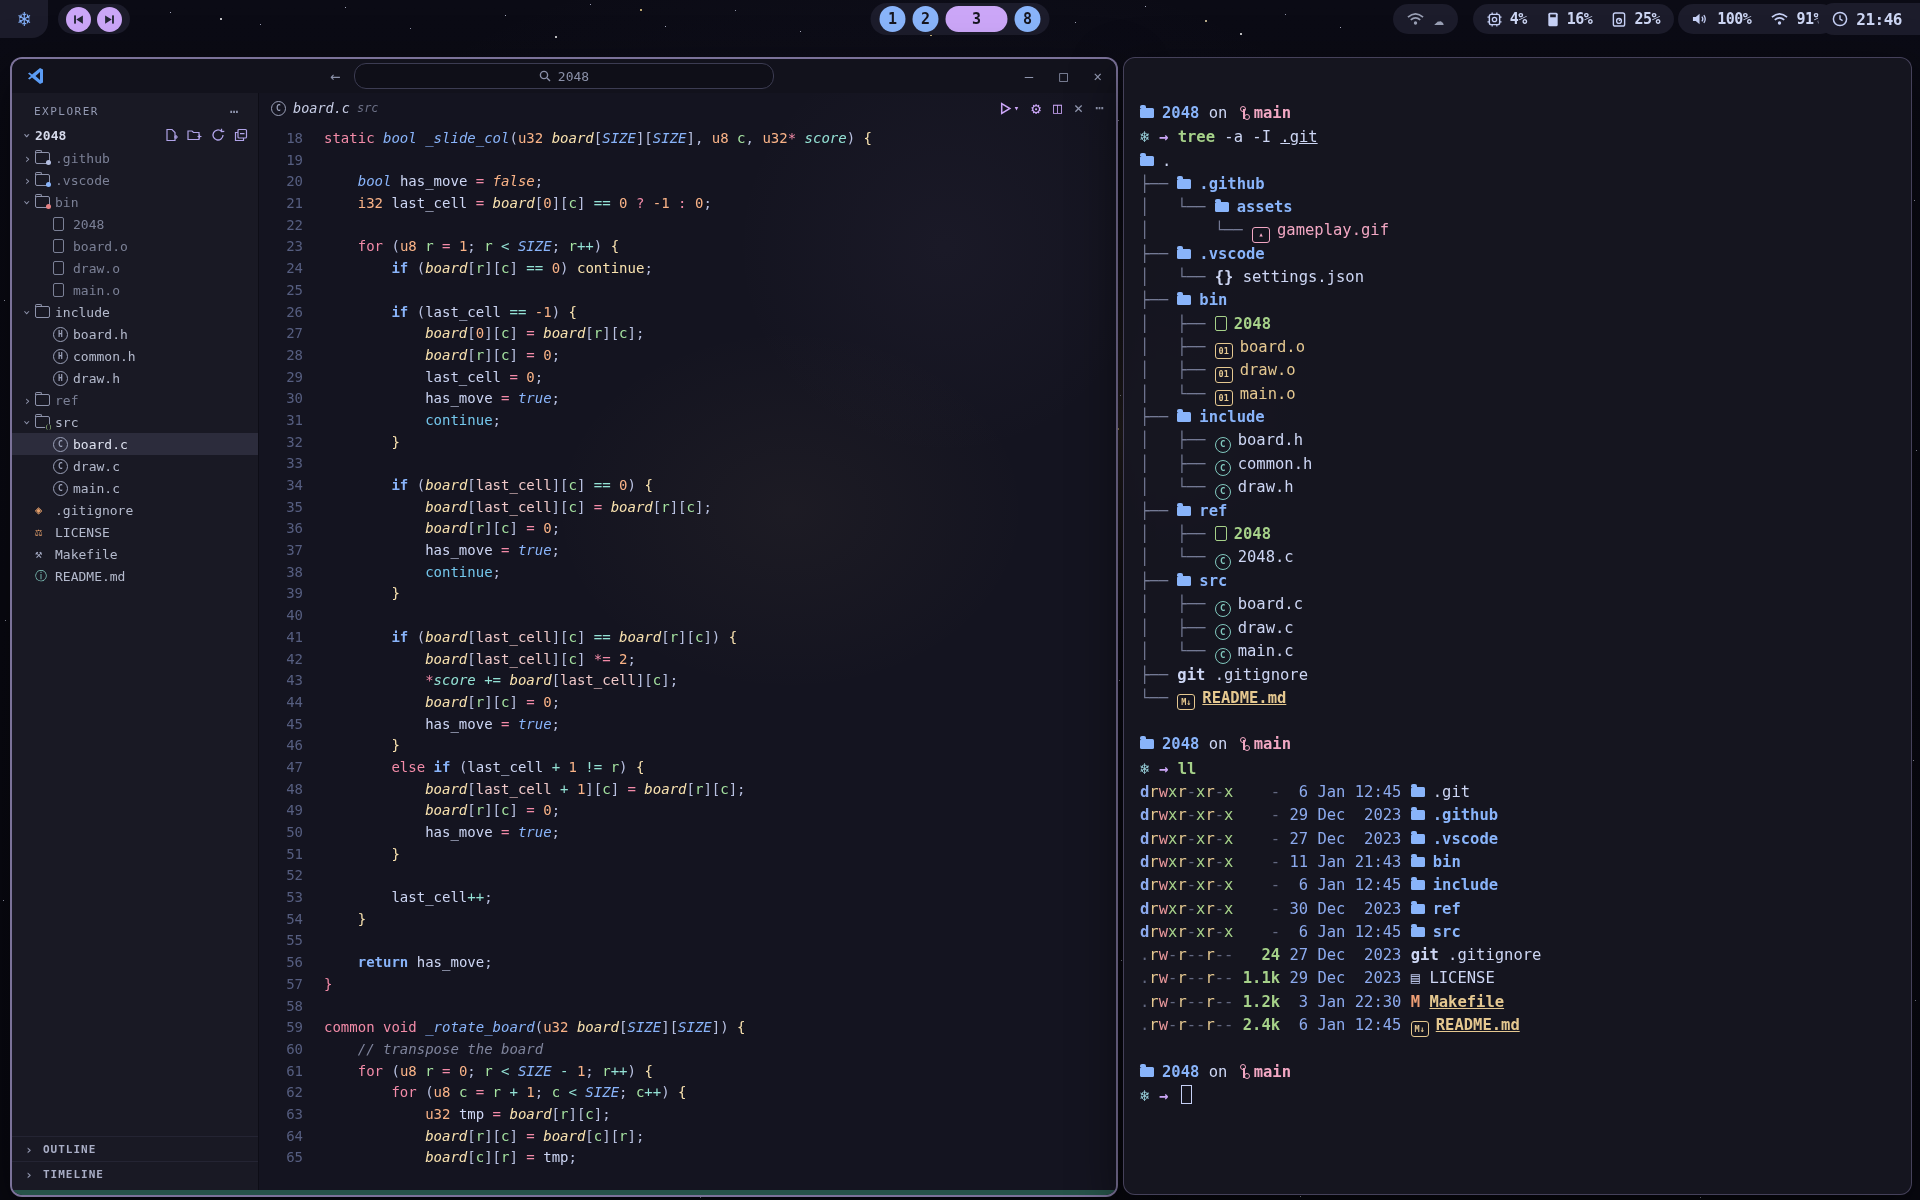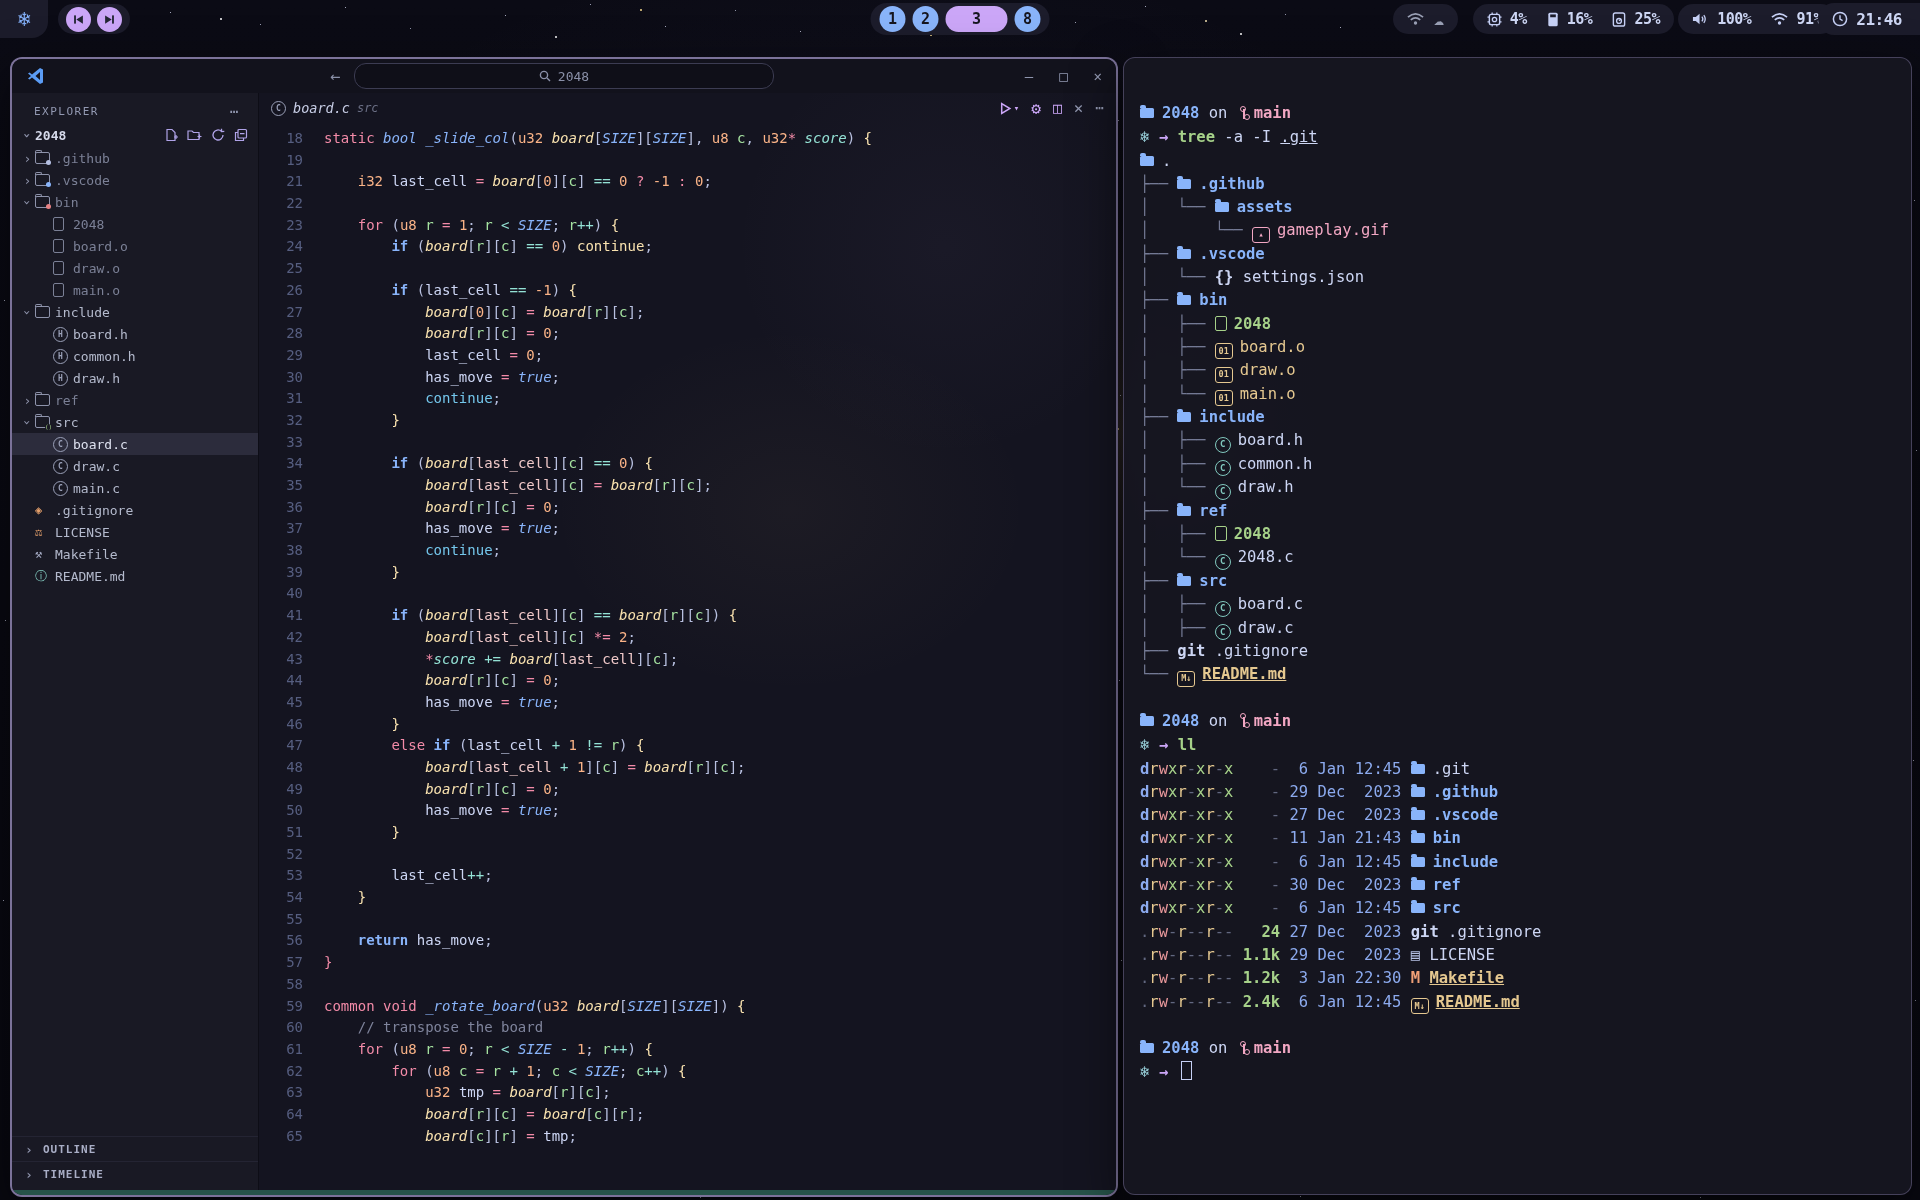--- a/index.html
+++ b/index.html
@@ -114,21 +114,21 @@
   .code{padding-top:5px;}
   .cl{display:flex;height:21.7px;line-height:21.7px;font-size:14px;}
   .ln{width:44px;text-align:right;margin-right:21px;color:#565e80;flex-shrink:0;}
   .ct{white-space:pre;}
   
   .tok-k{color:#f38ba8}.tok-b{color:#89b4fa;font-weight:600}.tok-t{color:#fab387}
   .tok-ti{color:#89b4fa;font-style:italic}.tok-fn{color:#89b4fa;font-style:italic}
   .tok-pb{color:#f9e2af;font-style:italic}.tok-g{color:#a6e3a1}
   .tok-tl{color:#94e2d5;font-style:italic}.tok-v{color:#cdd6f4}.tok-vr{color:#f0c9c9}
   .tok-n{color:#fab387}.tok-oR{color:#f38ba8}.tok-oT{color:#94e2d5}.tok-y{color:#f9e2af}
-  .tok-cy{color:#74c7ec}.tok-p{color:#b8c0e0}.tok-c{color:#7f849c;}
+  .tok-cy{color:#74c7ec}.tok-p{color:#b8c0e0}.tok-c{color:#7f849c;font-style:italic}
   .tok-sz{color:#89b4fa;font-style:italic}.tok-fi{color:#fab387;font-style:italic}
   .tok-tr{color:#89b4fa;font-style:italic}.tok-pk{color:#f38ba8}
   
   .termpad{padding:44px 16px 0 16px;}
   .t-line{white-space:pre;min-height:23.3px;line-height:23.3px;font-size:15.5px;}
   .tk-tg{color:#737994}.tk-fb{color:#89b4fa;font-weight:bold}.tk-fg{color:#cdd6f4}
   .tk-fgb{color:#cdd6f4;font-weight:bold}.tk-pk{color:#f2a7c3;font-weight:bold}
   .tk-pkn{color:#f2a7c3}.tk-grn{color:#a6d189;font-weight:bold}.tk-yel{color:#e5c890}
   .tk-yu{color:#e5c890;font-weight:bold;text-decoration:underline}
   .tk-und{color:#cdd6f4;text-decoration:underline}
@@ -479,20 +479,24 @@
       <div class="code">
           <div class="cl">
             <span class="ln">18</span>
             <span class="ct"><span class="tok-k">static </span><span class="tok-ti">bool </span><span class="tok-fn">_slide_col</span><span class="tok-p">(</span><span class="tok-t">u32 </span><span class="tok-pb">board</span><span class="tok-p">[</span><span class="tok-sz">SIZE</span><span class="tok-p">][</span><span class="tok-sz">SIZE</span><span class="tok-p">], </span><span class="tok-t">u8 </span><span class="tok-g">c</span><span class="tok-p">, </span><span class="tok-t">u32</span><span class="tok-oR">*</span><span class="tok-tl"> score</span><span class="tok-p">) </span><span class="tok-y">{</span></span>
           </div>
           <div class="cl">
             <span class="ln">19</span>
             <span class="ct"></span>
           </div>
           <div class="cl">
+            <span class="ln">20</span>
+            <span class="ct"><span class="tok-p">    </span><span class="tok-ti">bool </span><span class="tok-v">has_move </span><span class="tok-oR">= </span><span class="tok-fi">false</span><span class="tok-p">;</span></span>
+          </div>
+          <div class="cl">
             <span class="ln">21</span>
             <span class="ct"><span class="tok-p">    </span><span class="tok-t">i32 </span><span class="tok-v">last_cell </span><span class="tok-oR">= </span><span class="tok-pb">board</span><span class="tok-p">[</span><span class="tok-n">0</span><span class="tok-p">][</span><span class="tok-g">c</span><span class="tok-p">] </span><span class="tok-oT">== </span><span class="tok-n">0 </span><span class="tok-oR">? </span><span class="tok-n">-1 </span><span class="tok-oR">: </span><span class="tok-n">0</span><span class="tok-p">;</span></span>
           </div>
           <div class="cl">
             <span class="ln">22</span>
             <span class="ct"></span>
           </div>
           <div class="cl">
             <span class="ln">23</span>
             <span class="ct"><span class="tok-p">    </span><span class="tok-k">for </span><span class="tok-p">(</span><span class="tok-t">u8 </span><span class="tok-g">r </span><span class="tok-oR">= </span><span class="tok-n">1</span><span class="tok-p">; </span><span class="tok-g">r </span><span class="tok-oT">&lt; </span><span class="tok-sz">SIZE</span><span class="tok-p">; </span><span class="tok-g">r</span><span class="tok-oT">++</span><span class="tok-p">) </span><span class="tok-y">{</span></span>
@@ -689,20 +693,21 @@
       <div class="t-line"><span class="tk-tg">├── </span><span class="icf c-blue"></span><span class="tk-fb">include</span></div>
       <div class="t-line"><span class="tk-tg">│   ├── </span><span class="chipr c-teal">C</span><span class="tk-fg">board.h</span></div>
       <div class="t-line"><span class="tk-tg">│   ├── </span><span class="chipr c-teal">C</span><span class="tk-fg">common.h</span></div>
       <div class="t-line"><span class="tk-tg">│   └── </span><span class="chipr c-teal">C</span><span class="tk-fg">draw.h</span></div>
       <div class="t-line"><span class="tk-tg">├── </span><span class="icf c-blue"></span><span class="tk-fb">ref</span></div>
       <div class="t-line"><span class="tk-tg">│   ├── </span><span class="icd c-green"></span><span class="tk-grn">2048</span></div>
       <div class="t-line"><span class="tk-tg">│   └── </span><span class="chipr c-teal">C</span><span class="tk-fg">2048.c</span></div>
       <div class="t-line"><span class="tk-tg">├── </span><span class="icf c-blue"></span><span class="tk-fb">src</span></div>
       <div class="t-line"><span class="tk-tg">│   ├── </span><span class="chipr c-teal">C</span><span class="tk-fg">board.c</span></div>
       <div class="t-line"><span class="tk-tg">│   ├── </span><span class="chipr c-teal">C</span><span class="tk-fg">draw.c</span></div>
+      <div class="t-line"><span class="tk-tg">│   └── </span><span class="chipr c-teal">C</span><span class="tk-fg">main.c</span></div>
       <div class="t-line"><span class="tk-tg">├── </span><span class="tk-fgb">git </span><span class="tk-fg">.gitignore</span></div>
       <div class="t-line"><span class="tk-tg">└── </span><span class="chip c-yel">M↓</span><span class="tk-yu">README.md</span></div>
       <div class="t-line"></div>
       <div class="t-line"><span class="icf c-blue"></span><span class="tk-fb">2048</span><span class="tk-fg"> on </span><span class="brch"></span><span class="tk-pk">main</span></div>
       <div class="t-line"><span class="snowp">❄</span><span class="tk-arr"> → </span><span class="tk-grn">ll</span></div>
       <div class="t-line"><span class="tk-pB">d</span><span class="tk-pY">r</span><span class="tk-pR">w</span><span class="tk-pG">x</span><span class="tk-pY">r</span><span class="tk-pD">-</span><span class="tk-pG">x</span><span class="tk-pY">r</span><span class="tk-pD">-</span><span class="tk-pG">x</span><span class="tk-pD">    -</span><span class="tk-blu">  6 Jan 12:45 </span><span class="icf c-blue"></span><span class="tk-fg">.git</span></div>
       <div class="t-line"><span class="tk-pB">d</span><span class="tk-pY">r</span><span class="tk-pR">w</span><span class="tk-pG">x</span><span class="tk-pY">r</span><span class="tk-pD">-</span><span class="tk-pG">x</span><span class="tk-pY">r</span><span class="tk-pD">-</span><span class="tk-pG">x</span><span class="tk-pD">    -</span><span class="tk-blu"> 29 Dec  2023 </span><span class="icf c-blue"></span><span class="tk-fb">.github</span></div>
       <div class="t-line"><span class="tk-pB">d</span><span class="tk-pY">r</span><span class="tk-pR">w</span><span class="tk-pG">x</span><span class="tk-pY">r</span><span class="tk-pD">-</span><span class="tk-pG">x</span><span class="tk-pY">r</span><span class="tk-pD">-</span><span class="tk-pG">x</span><span class="tk-pD">    -</span><span class="tk-blu"> 27 Dec  2023 </span><span class="icf c-blue"></span><span class="tk-fb">.vscode</span></div>
       <div class="t-line"><span class="tk-pB">d</span><span class="tk-pY">r</span><span class="tk-pR">w</span><span class="tk-pG">x</span><span class="tk-pY">r</span><span class="tk-pD">-</span><span class="tk-pG">x</span><span class="tk-pY">r</span><span class="tk-pD">-</span><span class="tk-pG">x</span><span class="tk-pD">    -</span><span class="tk-blu"> 11 Jan 21:43 </span><span class="icf c-blue"></span><span class="tk-fb">bin</span></div>
       <div class="t-line"><span class="tk-pB">d</span><span class="tk-pY">r</span><span class="tk-pR">w</span><span class="tk-pG">x</span><span class="tk-pY">r</span><span class="tk-pD">-</span><span class="tk-pG">x</span><span class="tk-pY">r</span><span class="tk-pD">-</span><span class="tk-pG">x</span><span class="tk-pD">    -</span><span class="tk-blu">  6 Jan 12:45 </span><span class="icf c-blue"></span><span class="tk-fb">include</span></div>

